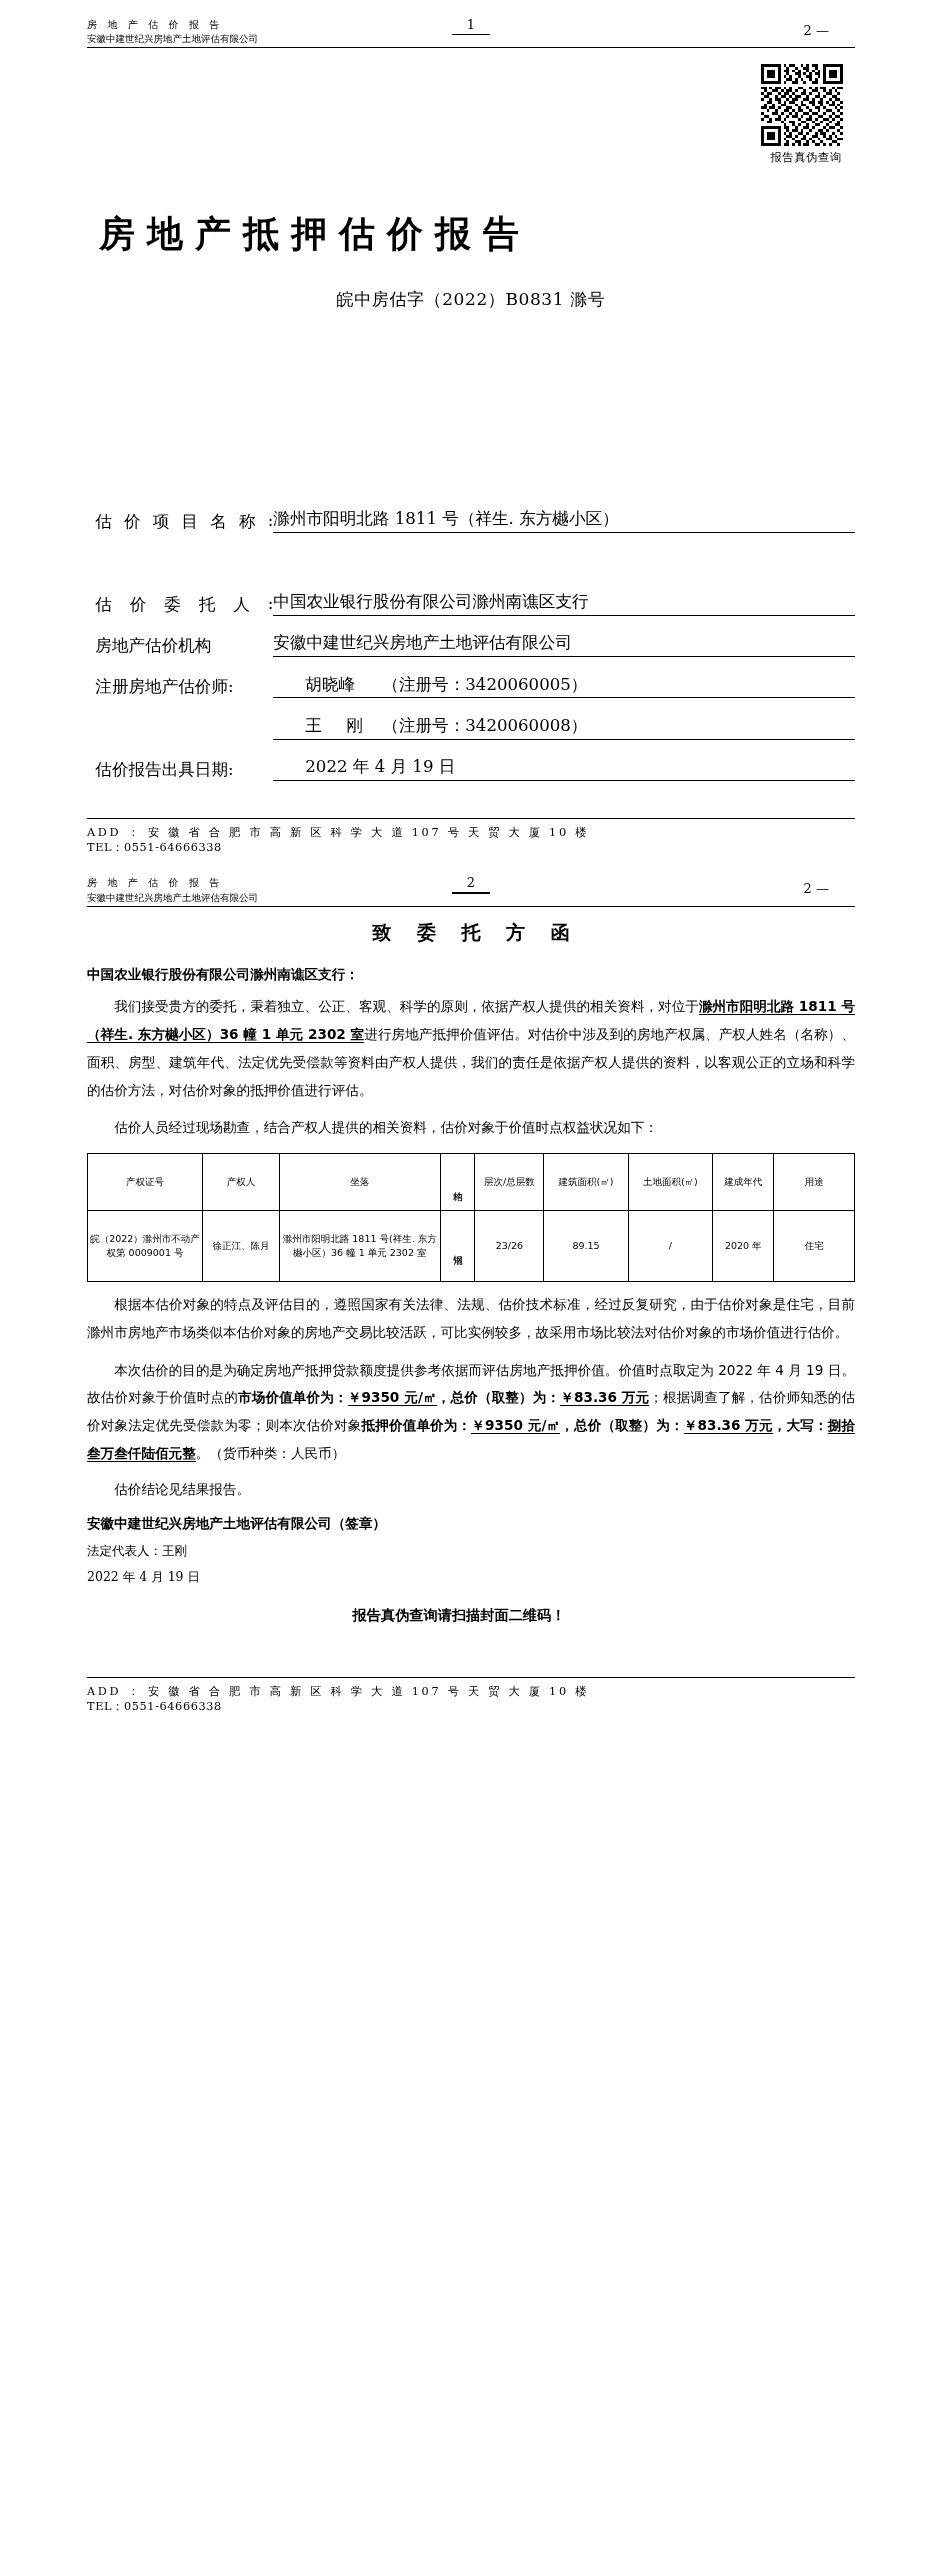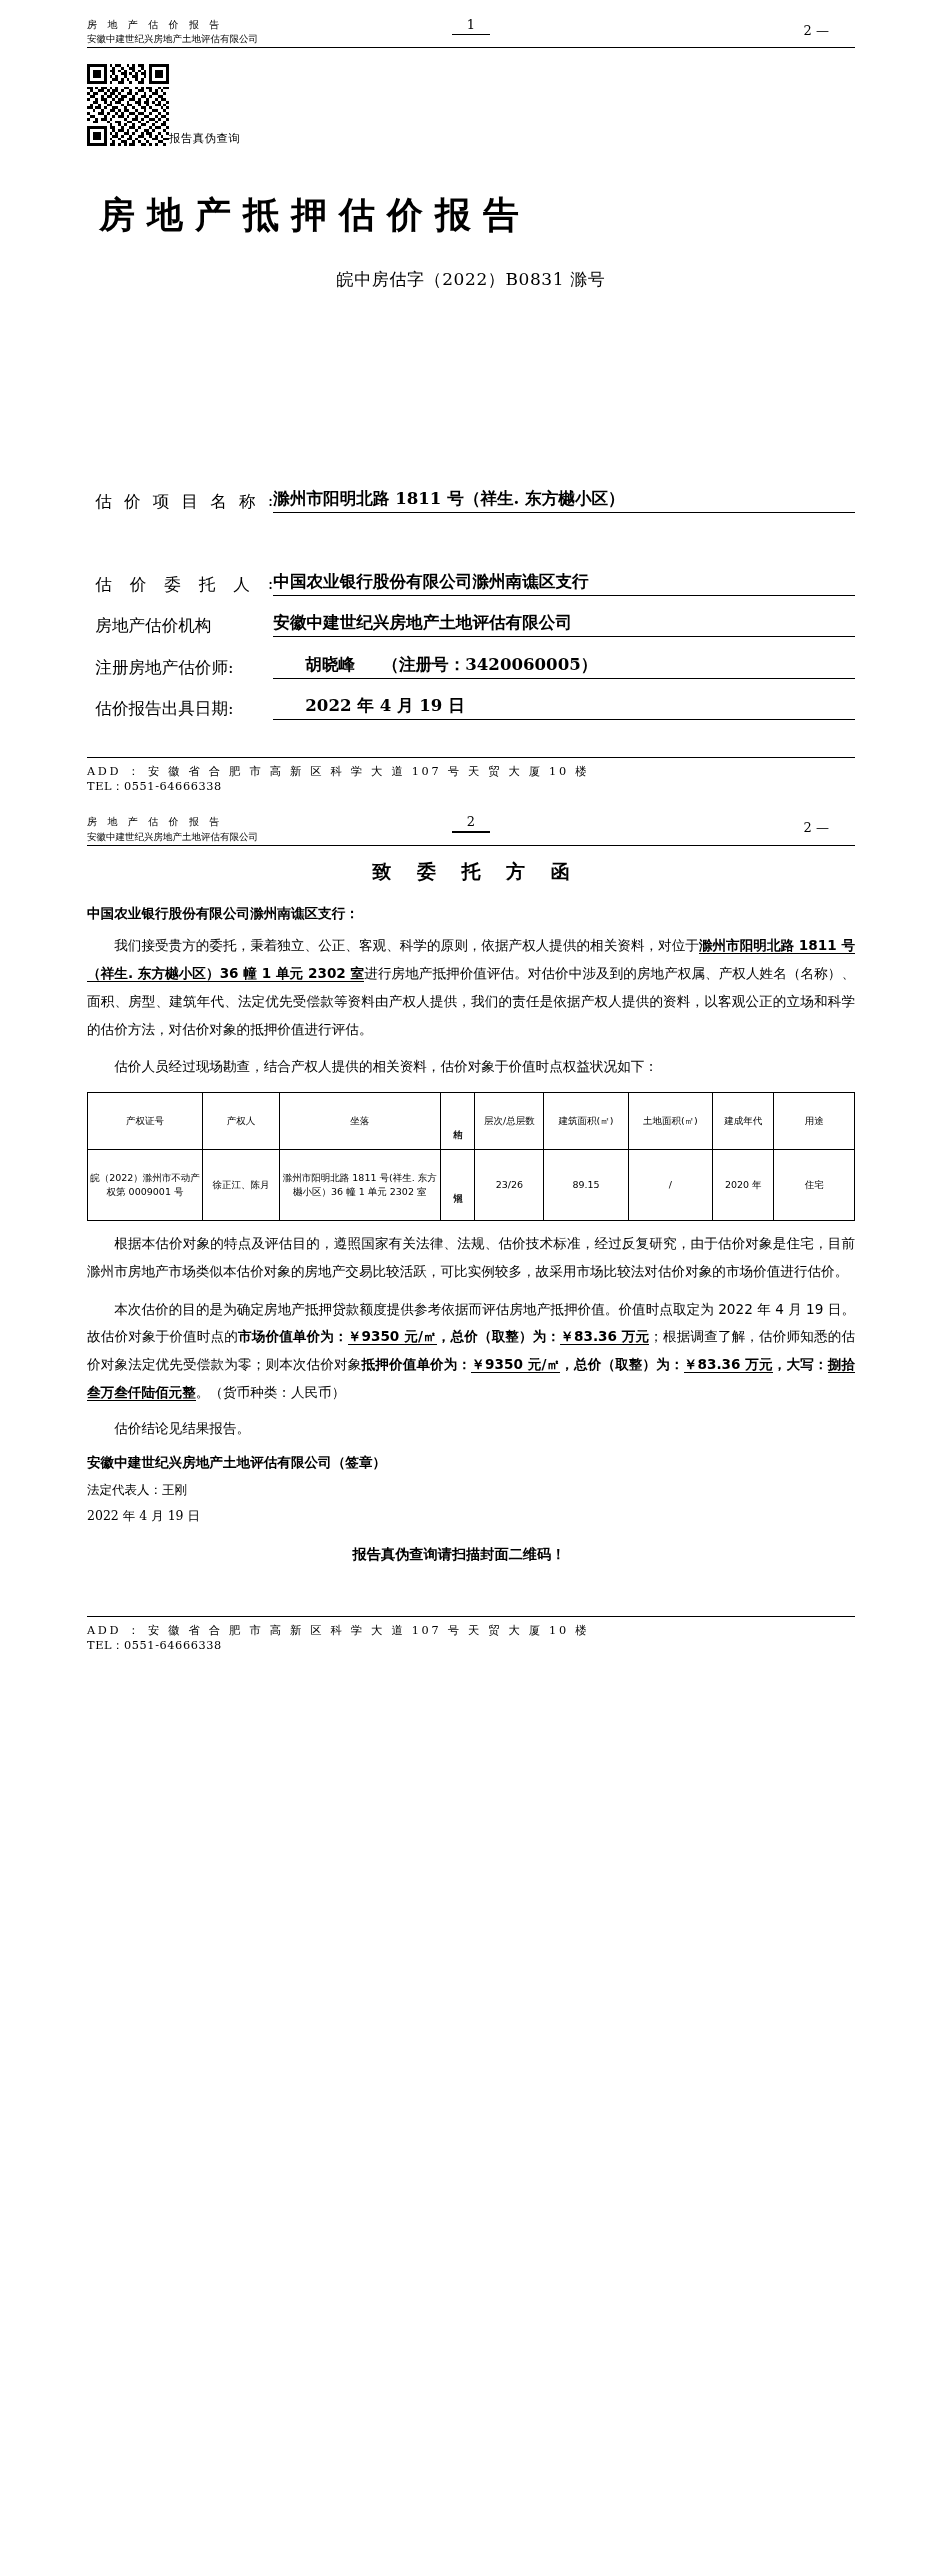--- a/index.html
+++ b/index.html
@@ -71,21 +71,21 @@
   }
   .hdr-divider {
     border-top: 1.5px solid #000;
     margin-top: 1.2px;
   }
 
   
   .qr-block {
     margin-top: 15.4px;
     display: flex;
-    flex-direction: row;
+    flex-direction: column;
     align-items: flex-end;
     padding-right: 12px;
   }
   .qr-code {
     width: 82px;
     height: 82px;
     display: block;
   }
   .qr-caption {
     font-size: 11.3px;
@@ -133,21 +133,20 @@
     flex: 0 0 178px;
     white-space: nowrap;
     letter-spacing: 0px;
   }
   .fv {
     flex: 1 1 auto;
     border-bottom: 1.2px solid #000;
     padding-bottom: 1.8px;
     white-space: nowrap;
     overflow: hidden;
-    font-weight: bold;
   }
   .fv-cont {
     flex: 1 1 auto;
     border-bottom: 1.2px solid #000;
     padding-bottom: 1.8px;
     padding-left: 44px;
     white-space: nowrap;
   }
   .fv-center {
     flex: 1 1 auto;
@@ -573,20 +572,26 @@
         <div class="fv">安徽中建世纪兴房地产土地评估有限公司</div>
       </div>
 
       <div class="field-row">
         <div class="fl-plain">注册房地产估价师:</div>
         <div class="fv fv-center">
           <span class="appraiser-name">胡晓峰</span><span>（注册号：3420060005）</span>
         </div>
       </div>
 
+      <div class="field-row">
+        <div class="fl-plain">&nbsp;</div>
+        <div class="fv fv-center">
+          <span class="appraiser-name spaced">王 刚</span><span>（注册号：3420060008）</span>
+        </div>
+      </div>
 
       <div class="field-row">
         <div class="fl-plain">估价报告出具日期:</div>
         <div class="fv fv-center">2022 年 4 月 19 日</div>
       </div>
 
     </div>
 
     <div class="page-footer">
       <div class="addr">ADD ： 安 徽 省 合 肥 市 高 新 区 科 学 大 道 107 号 天 贸 大 厦 10 楼</div>

